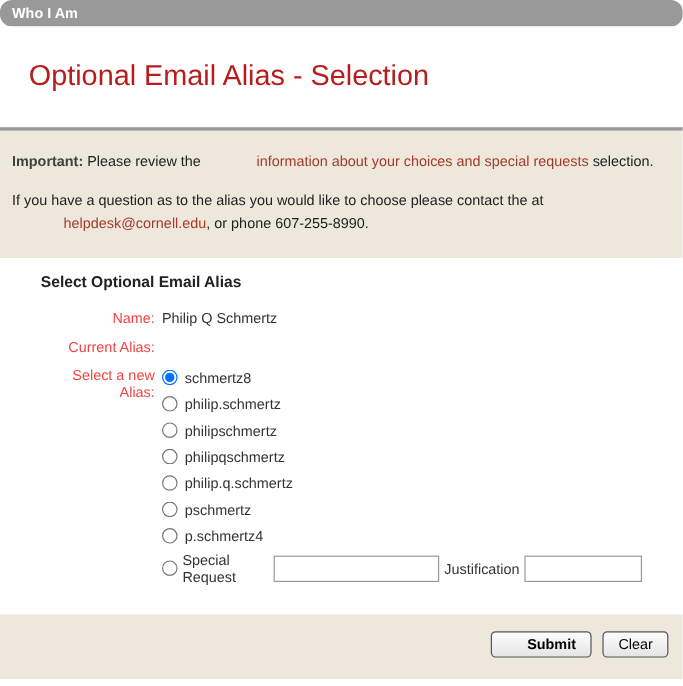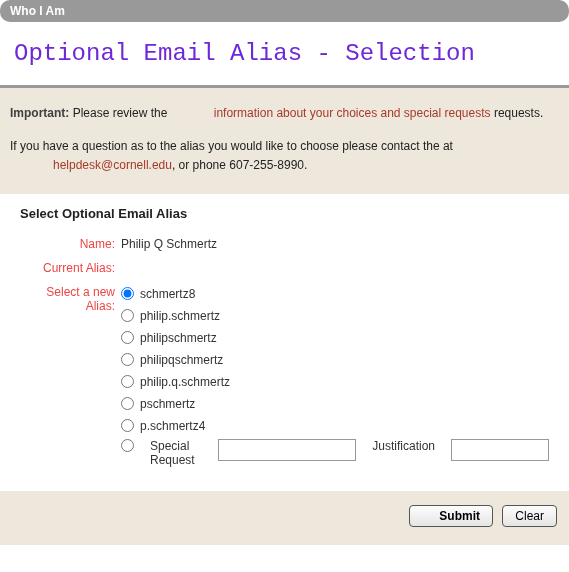--- a/index.html
+++ b/index.html
@@ -16,37 +16,37 @@
     color: #fff;
     font-weight: bold;
     font-size: 12px;
     border-radius: 10px;
   }
   .title-area {
     padding: 14px 10px 14px 10px;
     background: #fff;
   }
   .title-area h1 {
-    margin: 4px;
-    font-family: Liberation Mono, monospace;
+    margin: 14px;
+    font-family: Liberation Sans, sans-serif;
     font-weight: normal;
-    color: #6d28d9;
+    color: #b91c1c;
     font-size: 24px;
   }
   .hr-line { height: 3px; background: #999; }
   .info-block {
     background: #eee8dc;
     padding: 16px 10px 18px 10px;
     line-height: 1.6;
     color: #222;
   }
   .important-label { color: #404040; font-weight: bold; }
   .link { color: #a63a2a; text-decoration: none; padding-left: 43px; }
   .form-panel {
-    margin: 0 12px;
+    margin: 0 26px;
     background: #fff;
     padding: 12px 8px 14px 8px;
   }
   .form-panel h2 {
     margin: 0 0 16px 0;
     font-size: 13px;
     font-weight: bold;
     color: #222;
   }
   .row { display: flex; margin-bottom: 10px; }
@@ -58,21 +58,21 @@
   }
   .row .val { flex: 1; }
   .radio-list label {
     display: flex;
     align-items: center;
     gap: 6px;
     margin-bottom: 4px;
     line-height: 1.5;
   }
   .radio-list input[type=radio] { margin: 0; }
-  .sr-line { display: flex; align-items: flex-start; gap: 16px; flex-wrap: nowrap; }
+  .sr-line { display: flex; align-items: center; gap: 4px; flex-wrap: nowrap; }
   .sr-line input[type=text] {
     border: 1px solid #999;
     height: 18px;
     font-size: 12px;
     padding: 1px 3px;
   }
   .btn-bar {
     background: #eee8dc;
     padding: 14px 12px 18px 12px;
     text-align: right;
@@ -97,21 +97,21 @@
 </div>
 
 <div class="title-area">
   <h1>Optional Email Alias - Selection</h1>
 </div>
 
 <div class="hr-line"></div>
 
 <div class="info-block">
   <p style="margin:0 0 14px 0;">
-    <span class="important-label">Important:</span><span> Please review the </span><a href="#" class="link">information about your choices and special requests</a><span> requests.</span>
+    <span class="important-label">Important:</span><span> Please review the </span><a href="#" class="link">information about your choices and special requests</a><span> selection.</span>
   </p>
   <p style="margin:0;">
     <span>If you have a question as to the alias you would like to choose please contact the at </span><a href="#" class="link">helpdesk@cornell.edu</a><span>, or phone 607-255-8990.</span>
   </p>
 </div>
 
 <div class="form-panel">
   <h2>Select Optional Email Alias</h2>
 
   <div class="row">

